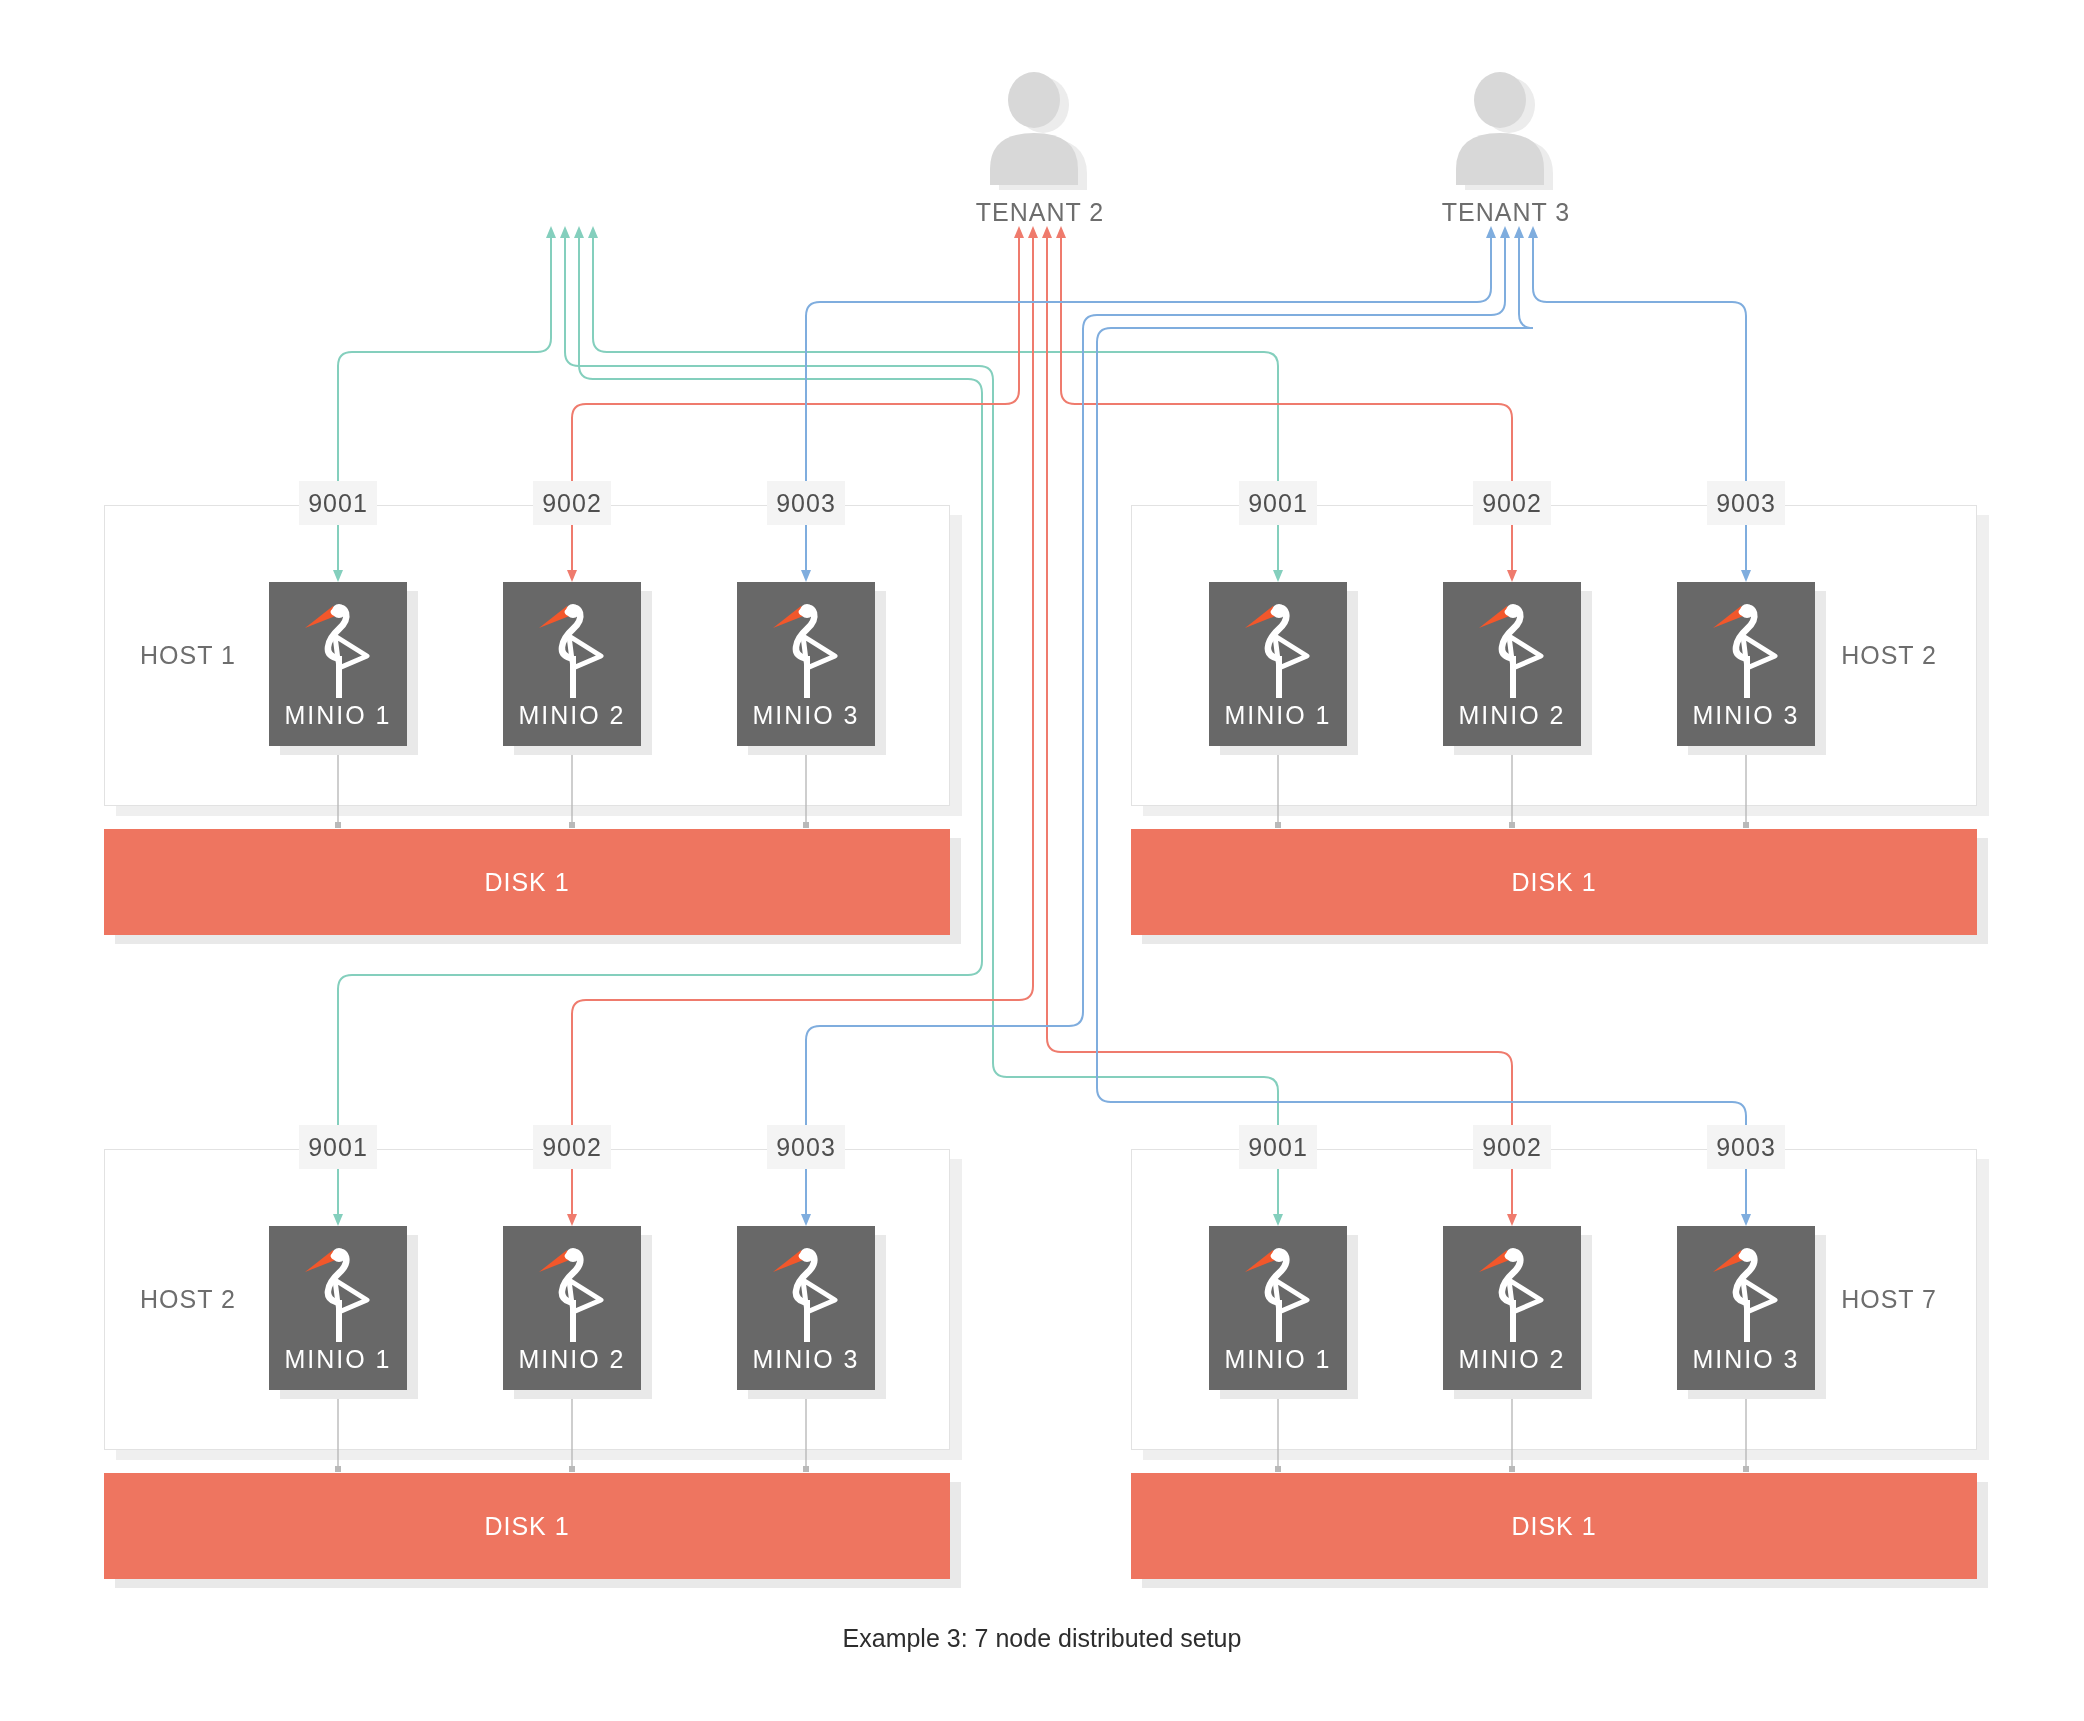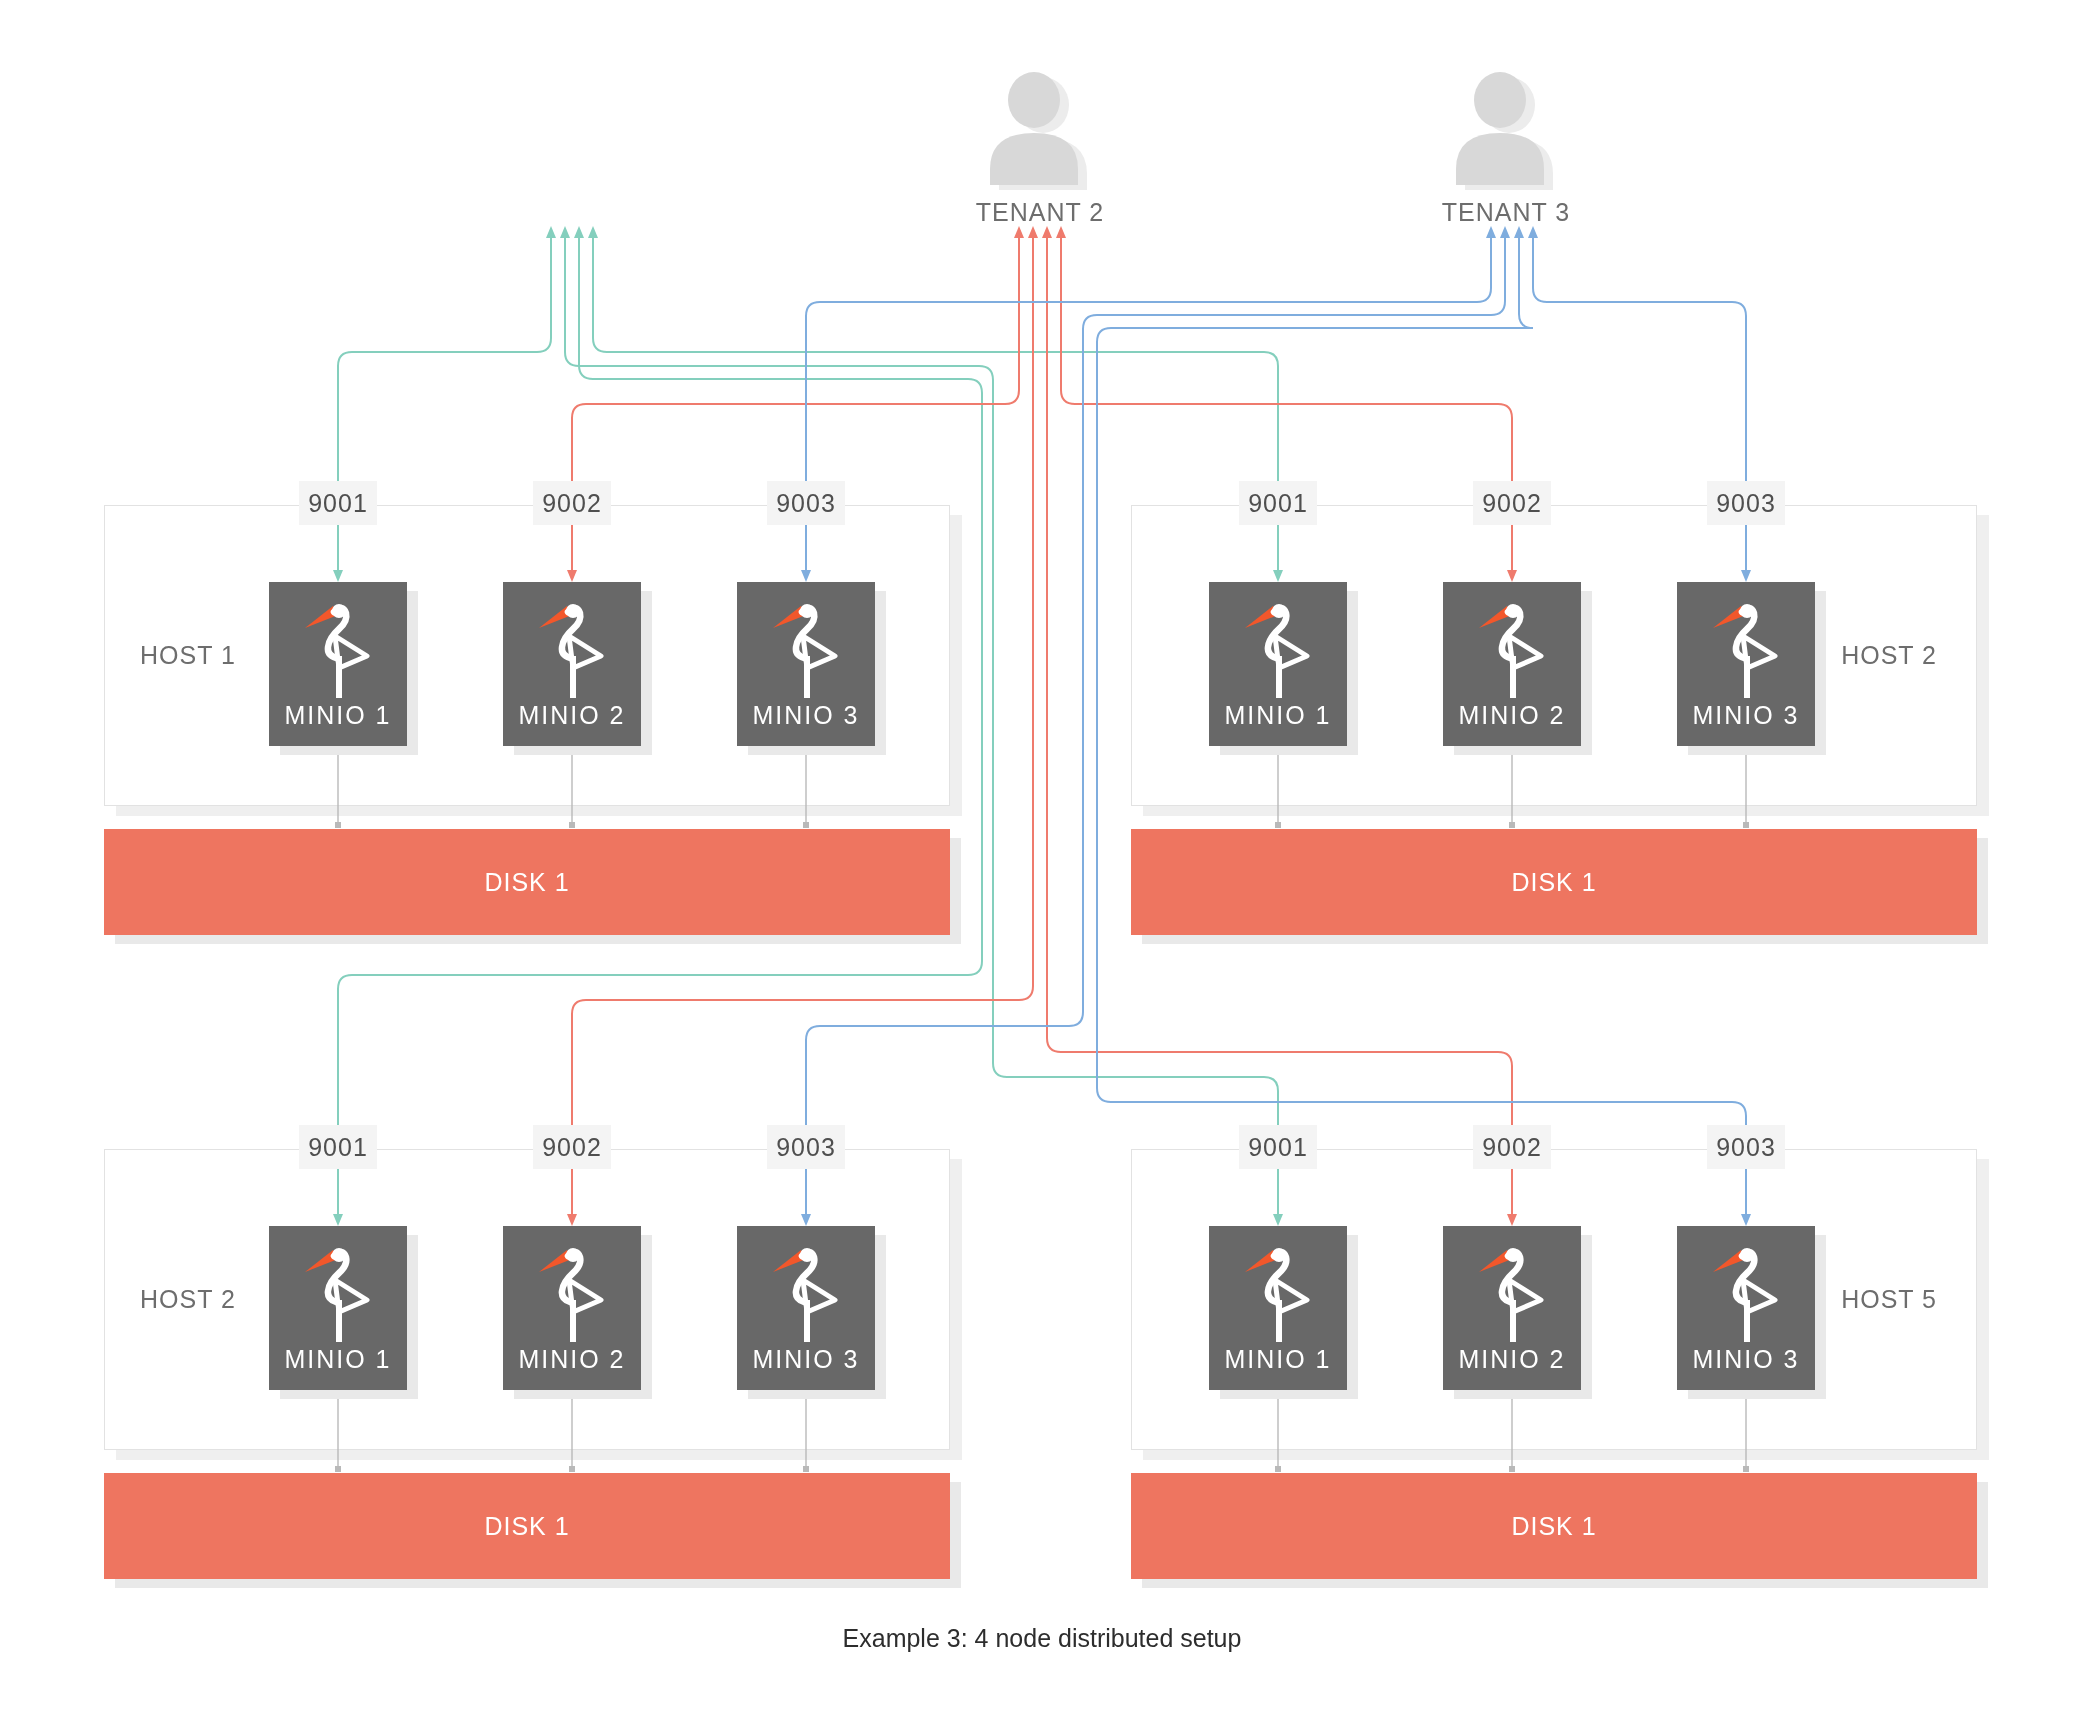--- a/index.html
+++ b/index.html
@@ -288,21 +288,21 @@
           <use href="#stork"></use>
         </svg>
       <div class="minio-label">MINIO 3</div>
     </div>
     <div class="disk" style="left:104px;top:1473px">
       <div class="disk-label">DISK 1</div>
     </div>
   </div>
 
   <div>
-    <div class="host-label" style="left:1757px;top:1285px;width:180px;text-align:right">HOST 5</div>
+    <div class="host-label" style="left:1757px;top:1285px;width:180px;text-align:right">HOST 7</div>
     <div class="port" style="left:1239px;top:1125px">9001</div>
     <div class="port" style="left:1473px;top:1125px">9002</div>
     <div class="port" style="left:1707px;top:1125px">9003</div>
     <div class="minio" style="left:1209px;top:1226px">
       <svg class="minio-logo" width="90" height="104" viewBox="0 0 90 104">
           <use href="#stork"></use>
         </svg>
       <div class="minio-label">MINIO 1</div>
     </div>
     <div class="minio" style="left:1443px;top:1226px">
@@ -315,15 +315,15 @@
       <svg class="minio-logo" width="90" height="104" viewBox="0 0 90 104">
           <use href="#stork"></use>
         </svg>
       <div class="minio-label">MINIO 3</div>
     </div>
     <div class="disk" style="left:1131px;top:1473px">
       <div class="disk-label">DISK 1</div>
     </div>
   </div>
 
-  <div class="caption">Example 3: 4 node distributed setup</div>
+  <div class="caption">Example 3: 7 node distributed setup</div>
 
 </div>
 
 </body></html>

